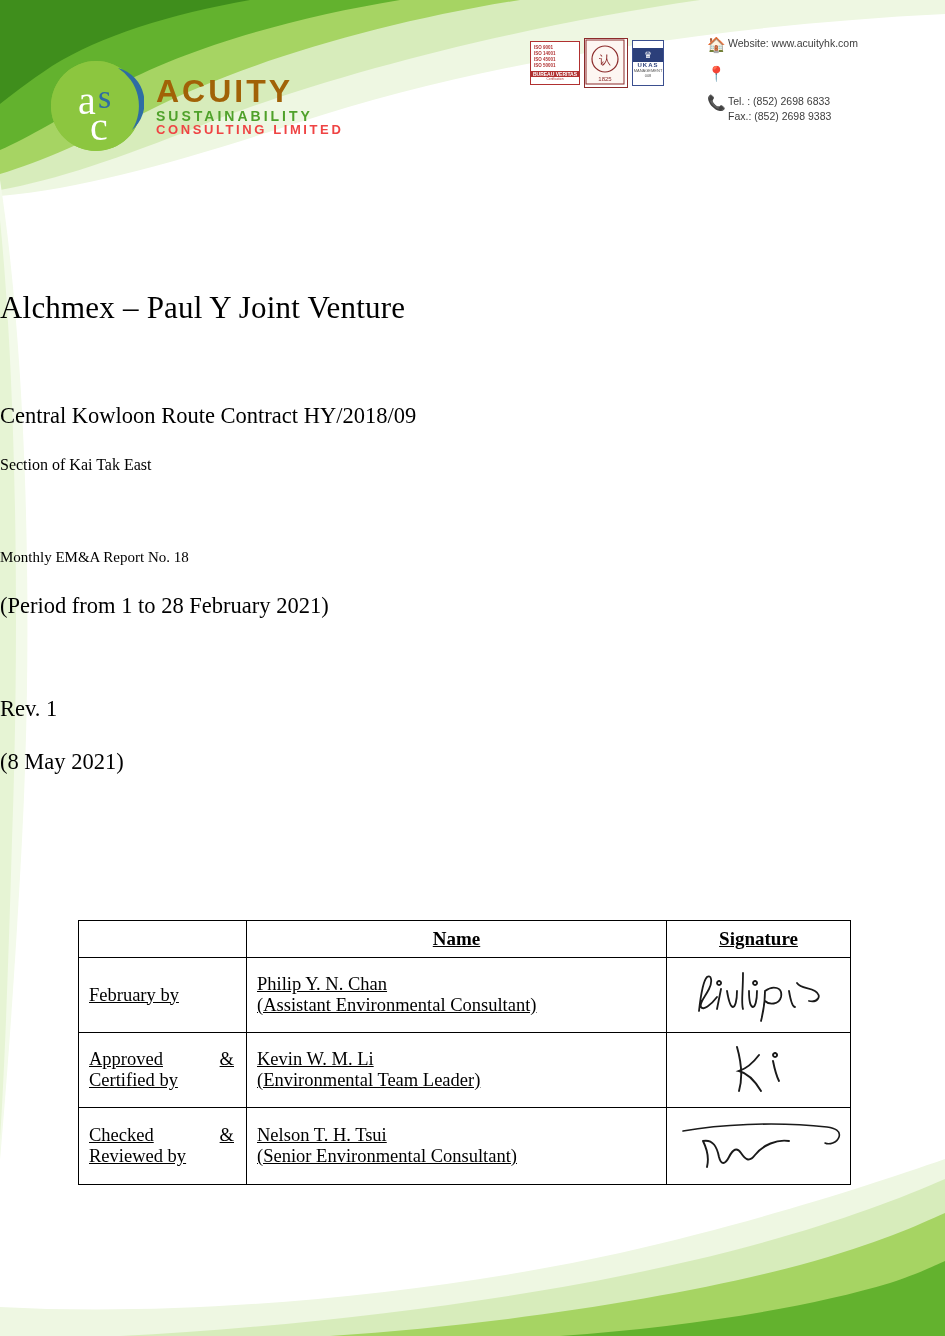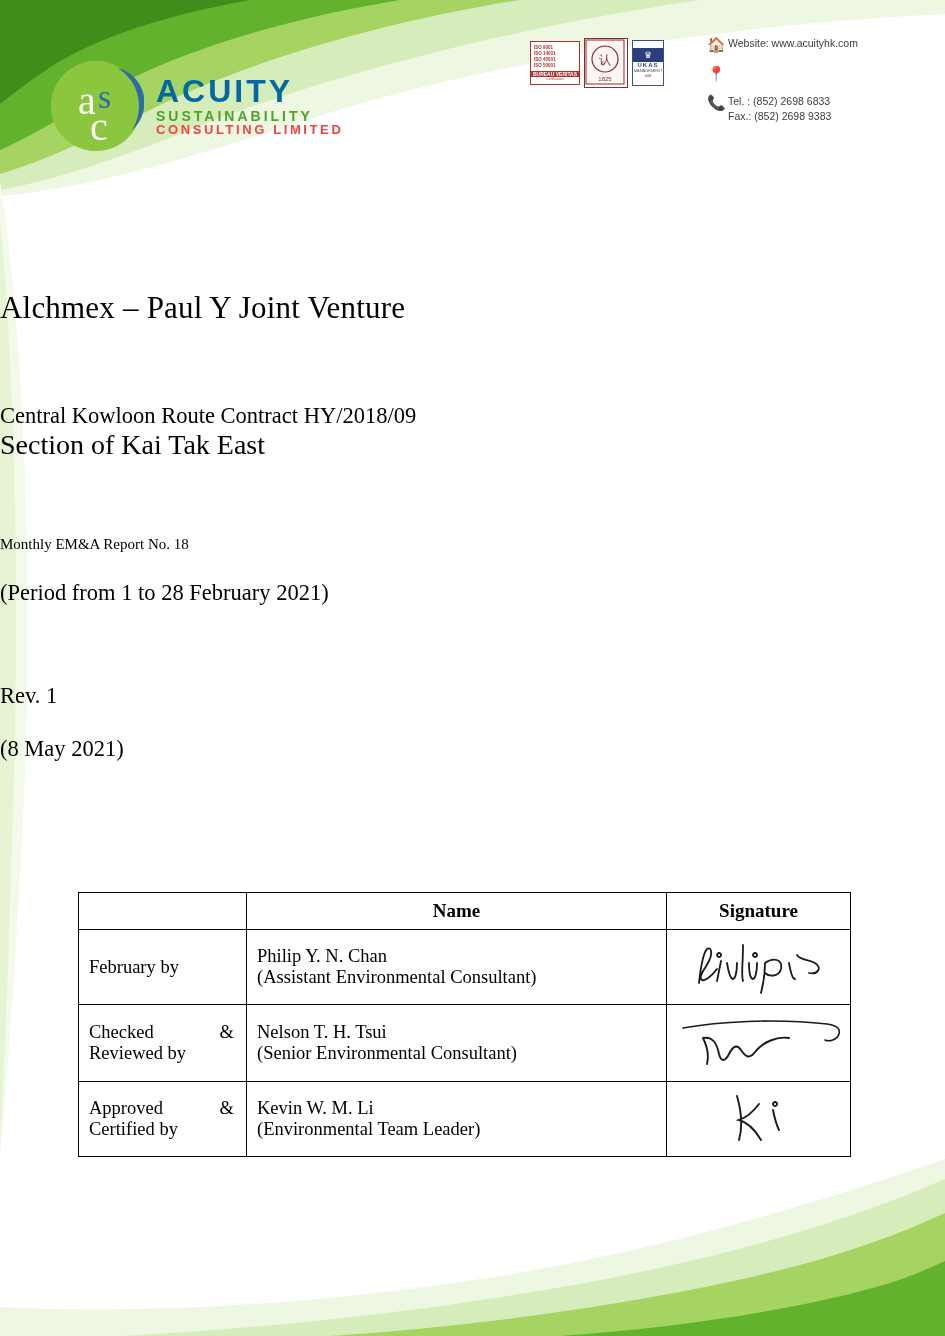--- a/index.html
+++ b/index.html
@@ -53,21 +53,21 @@
     height: 96px;
   }
   .logo-text {
     margin-left: 12px;
     line-height: 1.05;
     font-family: "Liberation Sans", sans-serif;
   }
   .logo-acuity {
     font-size: 32px;
     letter-spacing: 3px;
-    color: #0369a1;
+    color: #a16207;
     font-weight: 700;
   }
   .logo-sustain {
     font-size: 14px;
     letter-spacing: 3.0px;
     color: #4fa12a;
     font-weight: 700;
   }
   .logo-consult {
     font-size: 13px;
@@ -189,21 +189,22 @@
   .title-main {
     font-size: 31px;
     margin-top: 50px;
     letter-spacing: 0.2px;
   }
   .line-a {
     font-size: 22.5px;
     margin-top: 77px;
   }
   .line-b {
-    font-size: 28px;
+    font-size: 16px;
+    margin-top: 27px;
   }
   .line-c {
     font-size: 15px;
     margin-top: 75px;
   }
   .line-d {
     font-size: 22.5px;
     margin-top: 27px;
   }
   .line-e {
@@ -211,23 +212,24 @@
     margin-top: 77px;
   }
   .line-f {
     font-size: 22.5px;
     margin-top: 27px;
   }
 
   
   .sig-wrap {
     position: absolute;
-    top: 892px;
+    top: 920px;
     left: 78px;
     width: 772px;
+    text-decoration: underline;
   }
   table.sig {
     border-collapse: collapse;
     width: 772px;
     table-layout: fixed;
   }
   table.sig td, table.sig th {
     border: 1px solid #000;
     padding: 7px 10px;
     font-size: 18.5px;
@@ -384,49 +386,49 @@
         </td>
         <td class="sig-cell">
           <svg width="170" height="60" viewBox="0 0 170 60">
             <path d="M22,46 C24,28 26,16 30,12 C34,9 36,16 32,24 C28,32 22,38 24,42 C26,46 34,40 40,32 M44,24 L40,44 M42,16 a2,2 0 1,0 0.1,0 M50,26 C52,38 54,42 56,42 C58,42 60,36 60,26 M66,8 C66,28 64,38 66,44 M72,26 C72,38 74,42 76,42 C78,42 80,36 80,26 M78,16 a2,2 0 1,0 0.1,0 M88,26 C88,40 86,48 84,56 M88,26 C96,20 106,22 104,32 C102,40 92,40 88,36 M112,26 C114,38 116,42 118,42 M120,18 C124,24 132,22 138,26 C146,31 140,38 132,36" fill="none" stroke="#1a1a1a" stroke-width="1.8" stroke-linecap="round"></path>
           </svg>
         </td>
       </tr>
       <tr>
         <td class="role-cell">
           <div class="role-two">
+            <span>Approved</span>
+            <span>&amp;</span>
+          </div>
+          <div>Certified by</div>
+        </td>
+        <td>
+          <span class="name-main">Kevin W. M. Li</span>
+          <span class="name-sub">(Environmental Team Leader)</span>
+        </td>
+        <td class="sig-cell">
+          <svg width="170" height="58" viewBox="0 0 170 58">
+            <path d="M60,6 C64,20 66,36 62,50 M82,14 C76,22 68,28 62,30 C70,32 78,40 84,50 M96,20 C98,30 100,36 102,40 M98,12 a2,2 0 1,0 0.1,0" fill="none" stroke="#1a1a1a" stroke-width="1.9" stroke-linecap="round"></path>
+          </svg>
+        </td>
+      </tr>
+      <tr>
+        <td class="role-cell">
+          <div class="role-two">
             <span>Checked</span>
             <span>&amp;</span>
           </div>
           <div>Reviewed by</div>
         </td>
         <td>
           <span class="name-main">Nelson T. H. Tsui</span>
           <span class="name-sub">(Senior Environmental Consultant)</span>
         </td>
         <td class="sig-cell">
           <svg width="178" height="62" viewBox="0 0 178 62">
             <path d="M6,16 C40,10 96,6 150,12 C158,13 164,16 162,22 C160,28 152,30 148,28" fill="none" stroke="#1a1a1a" stroke-width="1.6" stroke-linecap="round"></path>
             <path d="M26,26 C30,34 32,44 30,52 M26,26 C36,24 40,32 42,42 C44,50 48,50 52,42 C56,34 60,32 64,38 C68,44 72,48 78,40 C86,30 100,24 112,26" fill="none" stroke="#1a1a1a" stroke-width="1.9" stroke-linecap="round"></path>
           </svg>
         </td>
       </tr>
-      <tr>
-        <td class="role-cell">
-          <div class="role-two">
-            <span>Approved</span>
-            <span>&amp;</span>
-          </div>
-          <div>Certified by</div>
-        </td>
-        <td>
-          <span class="name-main">Kevin W. M. Li</span>
-          <span class="name-sub">(Environmental Team Leader)</span>
-        </td>
-        <td class="sig-cell">
-          <svg width="170" height="58" viewBox="0 0 170 58">
-            <path d="M60,6 C64,20 66,36 62,50 M82,14 C76,22 68,28 62,30 C70,32 78,40 84,50 M96,20 C98,30 100,36 102,40 M98,12 a2,2 0 1,0 0.1,0" fill="none" stroke="#1a1a1a" stroke-width="1.9" stroke-linecap="round"></path>
-          </svg>
-        </td>
-      </tr>
     </tbody>
   </table>
 </div>
 
 </body></html>

